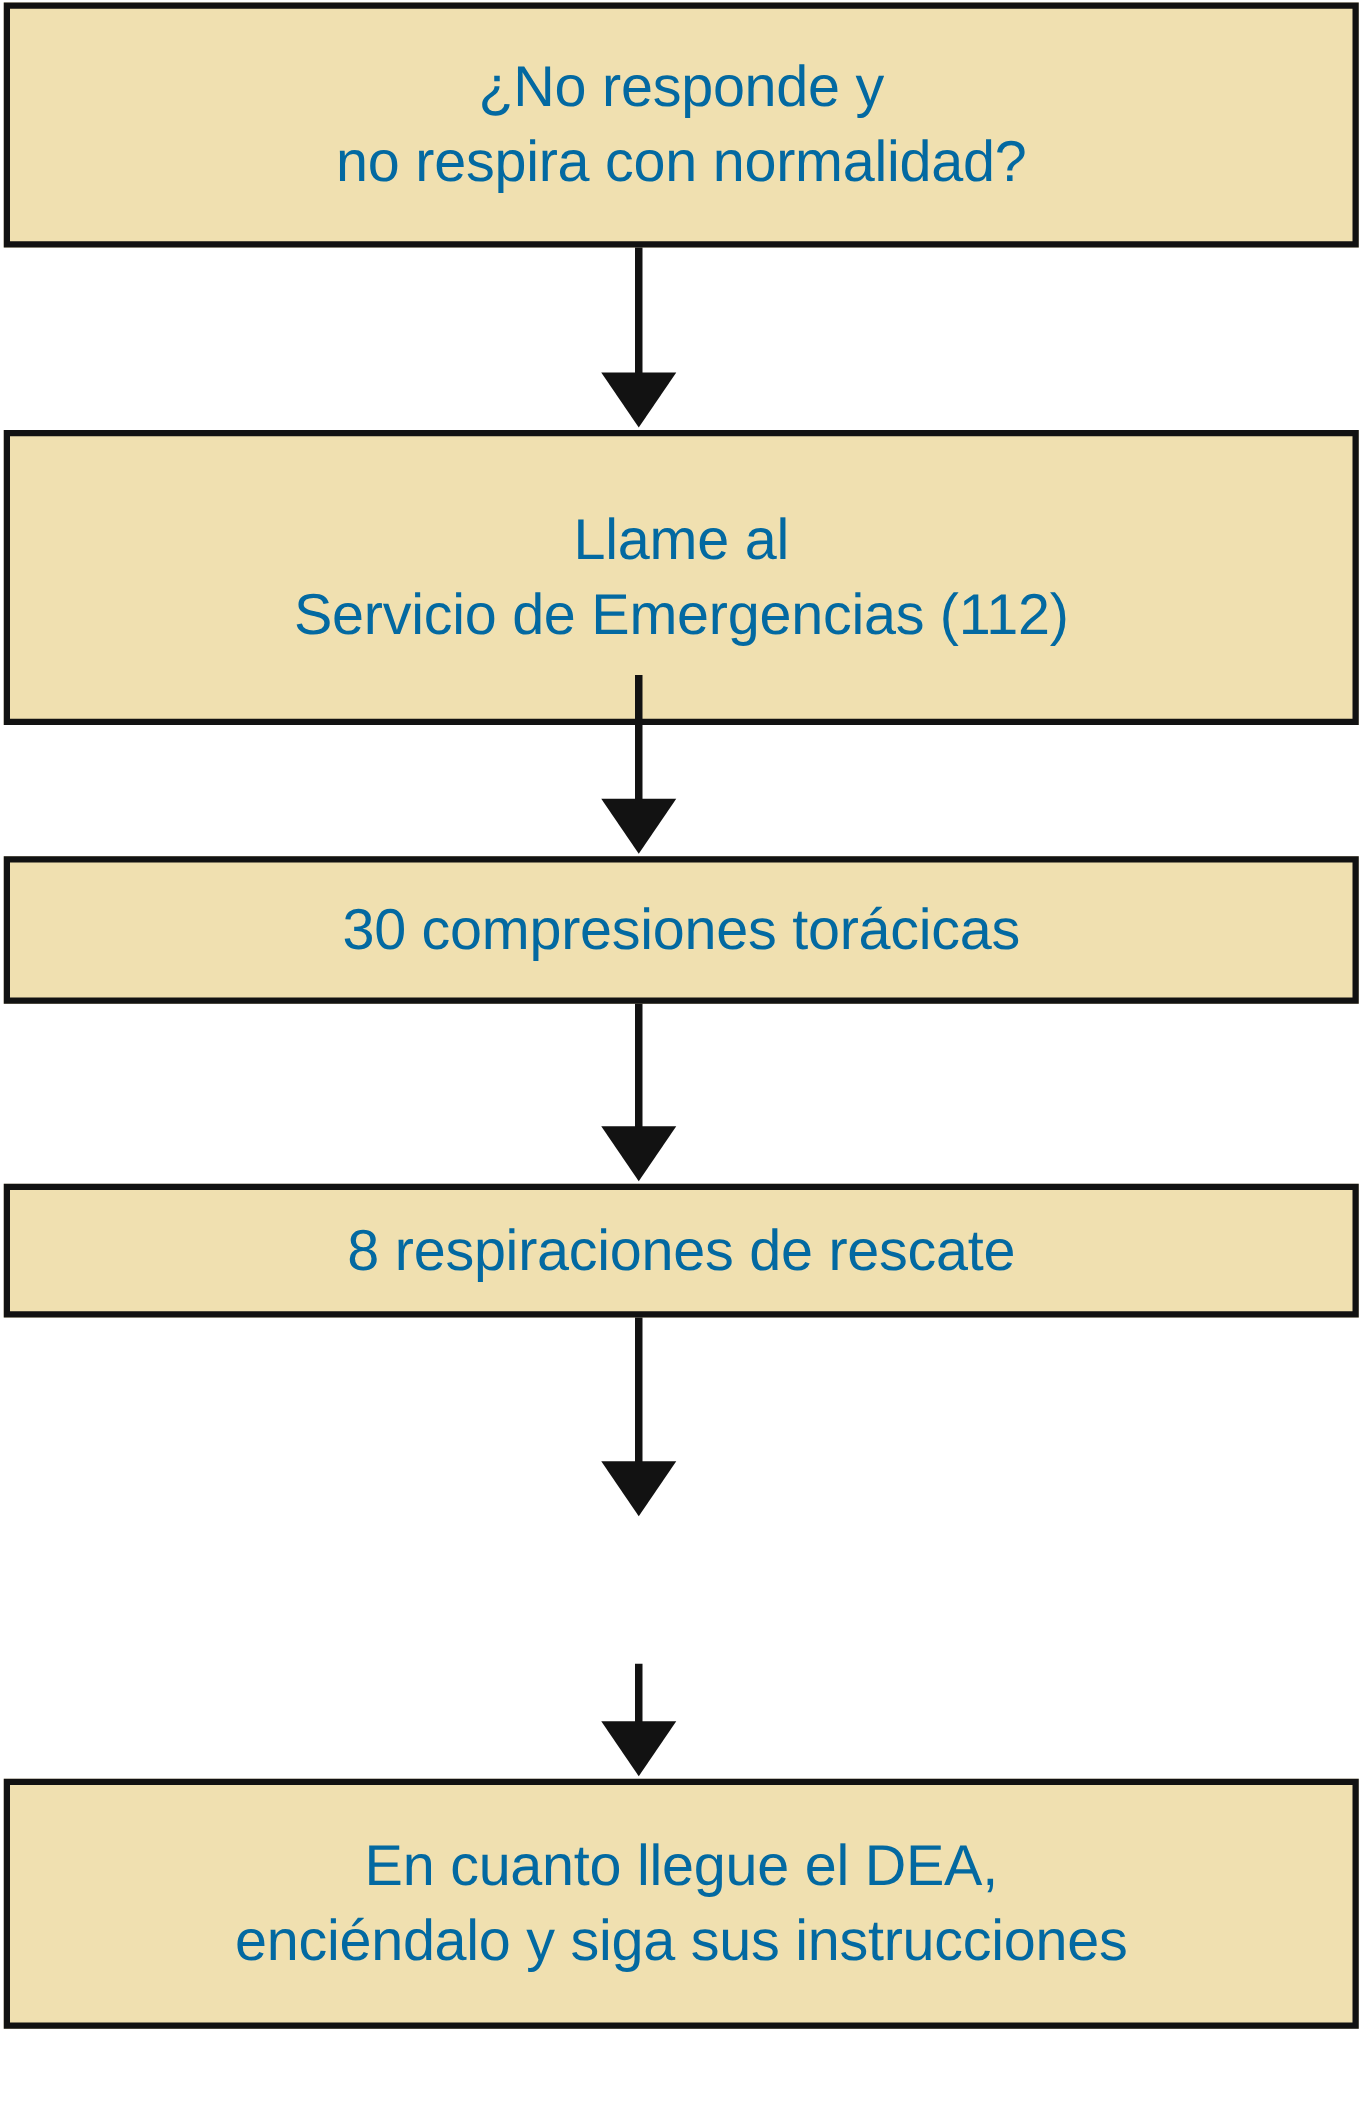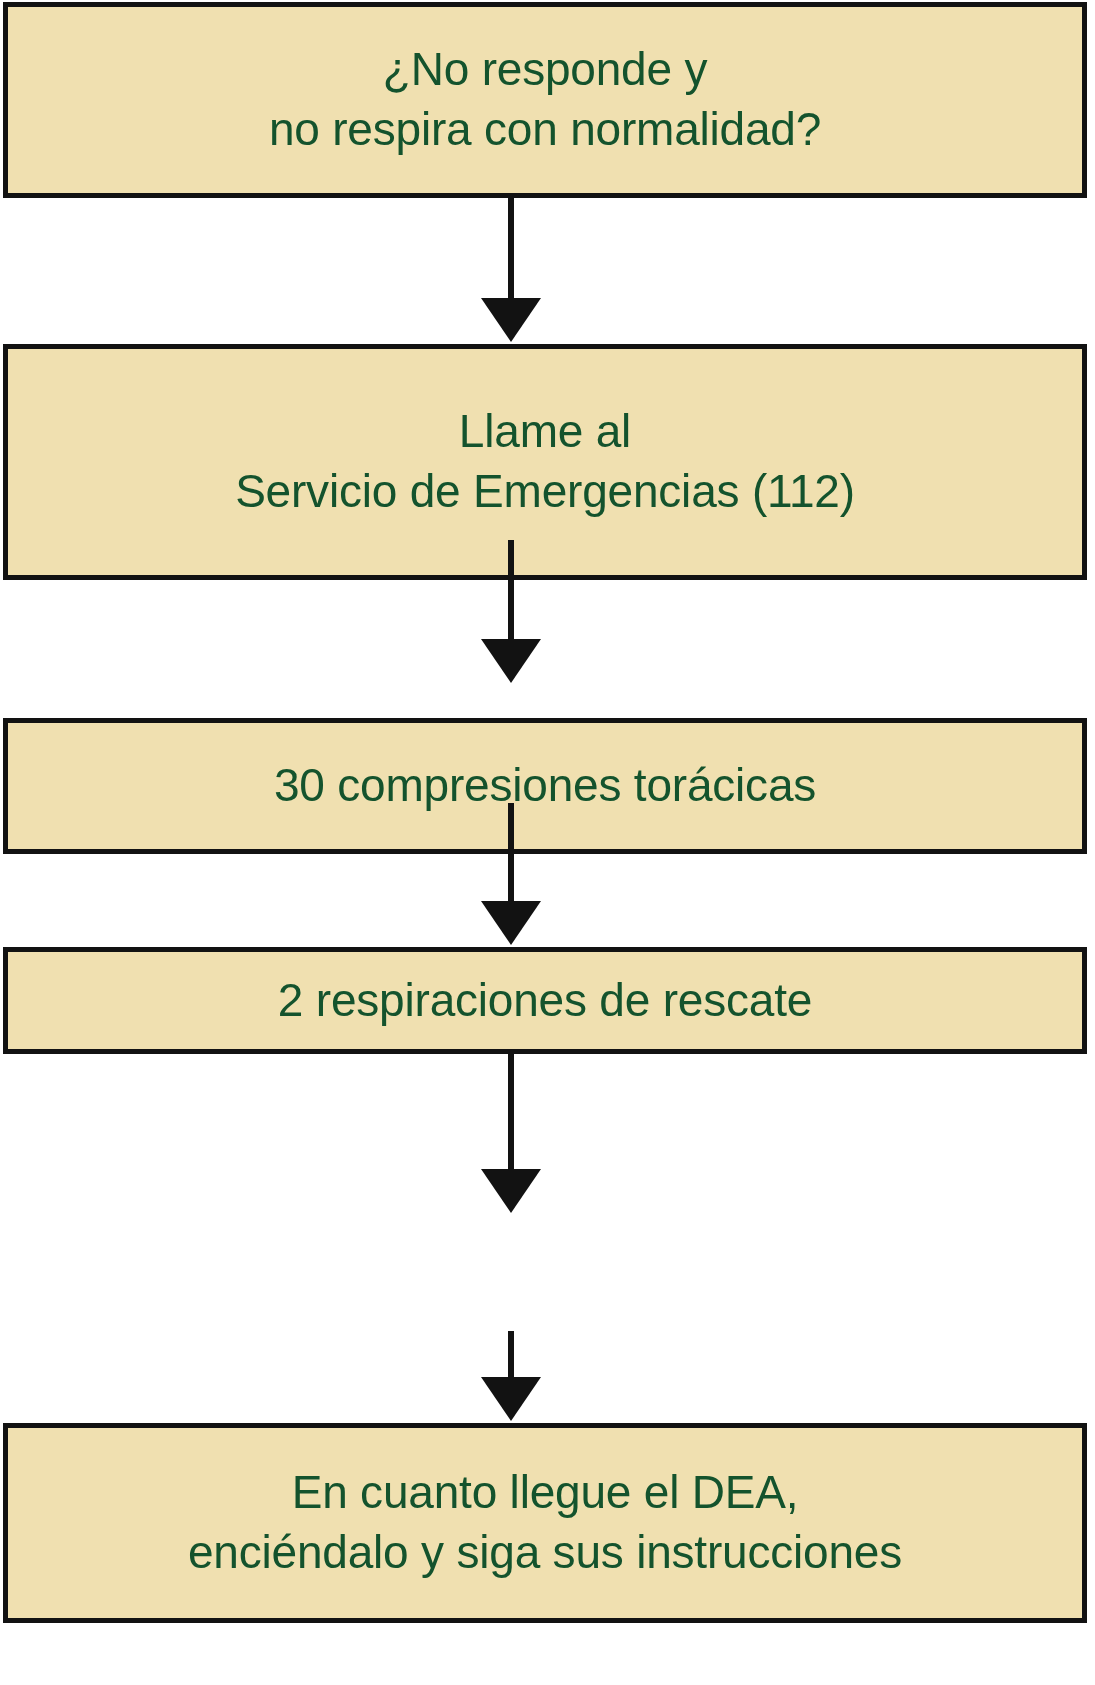--- a/index.html
+++ b/index.html
@@ -25,32 +25,32 @@
     width: 1084px;
     box-sizing: border-box;
     background: #f0e0b0;
     border: 5px solid #121212;
     display: flex;
     align-items: center;
     justify-content: center;
     text-align: center;
   }
   .node-text {
-    color: #14532d;
+    color: #0369a1;
     font-size: 46px;
     line-height: 1.30;
     font-weight: 400;
     letter-spacing: -0.2px;
     white-space: pre-line;
     padding: 0 14px;
   }
   
   .node.n0 { top: 2px;    height: 196px; }
   .node.n1 { top: 344px;  height: 236px; align-items: center; }
-  .node.n2 { top: 718px;  height: 136px; }
+  .node.n2 { top: 685px;  height: 118px; }
   .node.n3 { top: 947px;  height: 107px; }
   .node.n4 { top: 1215px; height: 116px; }
   .node.n5 { top: 1423px; height: 200px; }
 
   .connector {
     position: absolute;
     left: 0;
     width: 1095px;
     pointer-events: none;
   }
@@ -119,21 +119,21 @@
   <div class="node n2">
     <div class="node-text">30 compresiones torácicas</div>
   </div>
 
   <div class="connector c2">
     <div class="conn-shaft"></div>
     <div class="conn-head"></div>
   </div>
 
   <div class="node n3">
-    <div class="node-text">2 respiraciones de rescate</div>
+    <div class="node-text">8 respiraciones de rescate</div>
   </div>
 
   <div class="connector c3">
     <div class="conn-shaft"></div>
     <div class="conn-head"></div>
   </div>
 
 
   <div class="connector c4">
     <div class="conn-shaft"></div>

